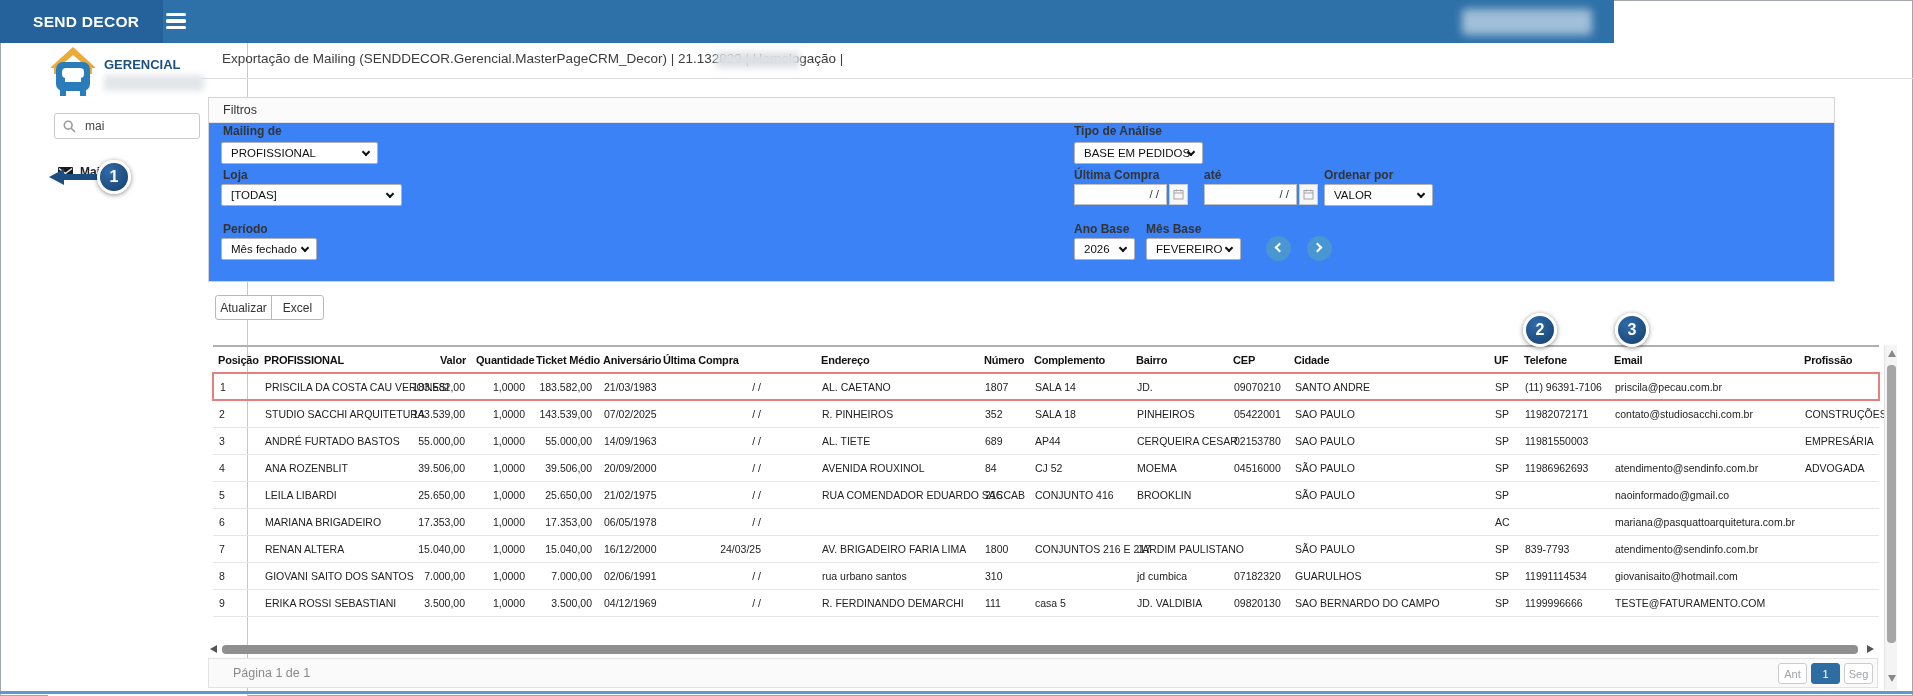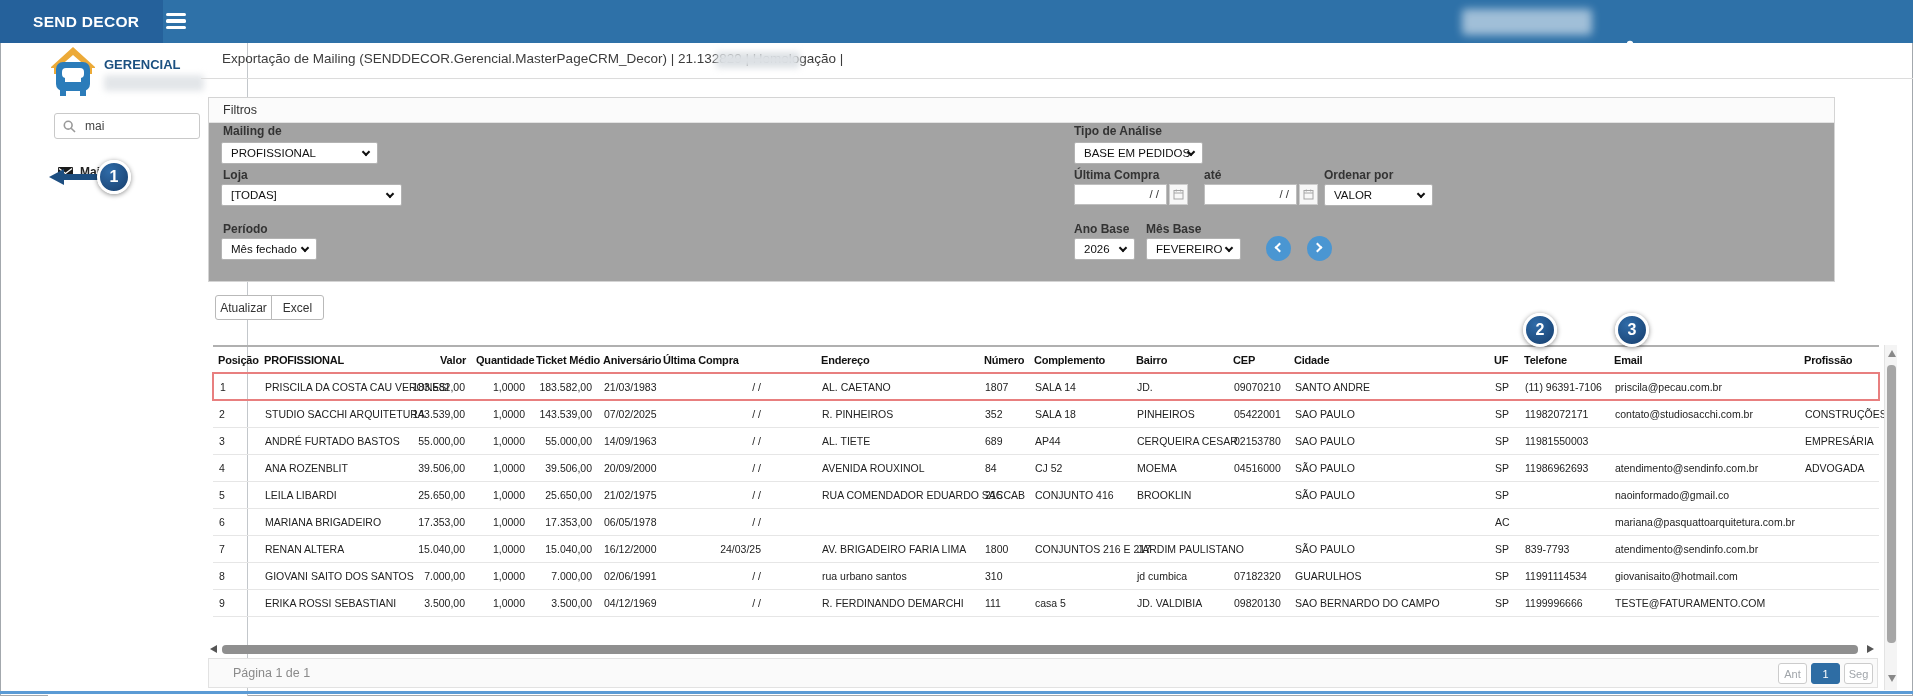--- a/index.html
+++ b/index.html
@@ -1,21 +1,21 @@
 <!DOCTYPE html>
 <html><head>
 <meta charset="utf-8">
 <style>
   * { margin:0; padding:0; box-sizing:border-box; }
   body { font-family:"Liberation Sans", sans-serif; background:#fff; }
   .app { position:relative; width:1913px; height:696px; background:#fff; overflow:hidden;
          box-shadow: inset 0 0 0 1px #a3a8ad; }
 
   
-  .topbar { position:absolute; left:0; top:0; width:1913px; height:43px; background:#2e71a8; }
+  .topbar { position:absolute; left:0; top:0; width:1614px; height:43px; background:#2e71a8; }
   .brand { position:absolute; left:0; top:0; width:163px; height:43px; background:#25619b;
            color:#fff; font-size:15.5px; font-weight:bold; line-height:43px; padding-left:33px;
            letter-spacing:.3px; }
   .hamburger { position:absolute; left:166px; top:13px; width:20px; height:17px; cursor:pointer; }
   .hamburger i { display:block; width:20px; height:3.4px; background:#fff; border-radius:1.5px; margin-bottom:3px; }
   .topbar-redacted { position:absolute; left:1462px; top:9px; width:130px; height:26px;
            background:rgba(255,255,255,.55); border-radius:4px; filter:blur(4px); }
   .userbox { position:absolute; left:1622px; top:12px; height:43px; display:flex; align-items:flex-end; gap:7px; color:#fff; }
   .userbox .ulabel { font-size:11.5px; font-weight:bold; }
   .caret-down { width:0; height:0; border-left:4px solid transparent; border-right:4px solid transparent;
@@ -36,21 +36,21 @@
   .menu-item span.mlabel { font-size:12px; font-weight:bold; color:#222; }
 
   
   .page-title { position:absolute; left:222px; top:51px; font-size:13.5px; color:#3c3c3c; }
   .title-redacted { position:absolute; left:716px; top:52px; width:84px; height:16px;
            background:#dde1e5; border-radius:3px; filter:blur(3px); }
   .title-divider { position:absolute; left:201px; top:78px; width:1712px; height:1px; background:#dcdcdc; }
 
   
   .panel { position:absolute; left:208px; top:97px; width:1627px; height:185px;
-           border:1px solid #d4d4d4; background:#a3a3a3; }
+           border:1px solid #d4d4d4; background:#3b82f6; }
   .panel-header { height:25px; line-height:25px; padding-left:14px; font-size:12.5px; color:#333;
            background:#fbfbfb; border-bottom:1px solid #e3e3e3; }
   .flabel { position:absolute; font-size:12px; font-weight:bold; color:#333; white-space:nowrap; }
   .select { position:absolute; height:22px; border:1px solid #b3b3b3; border-radius:2px; background:#fff;
            font-size:11.5px; color:#111; cursor:pointer; }
   .select .select-val { position:absolute; left:9px; top:0; line-height:20px; white-space:nowrap; }
   .chev { position:absolute; right:8px; top:6px; width:6px; height:6px;
            border-right:2.2px solid #111; border-bottom:2.2px solid #111; transform:rotate(45deg); }
   .dateinput { position:absolute; height:21px; border:1px solid #bfbfbf; background:#fff; }
   .dateinput .date-val { position:absolute; right:7px; top:0; line-height:19px; font-size:11.5px; color:#333; }

